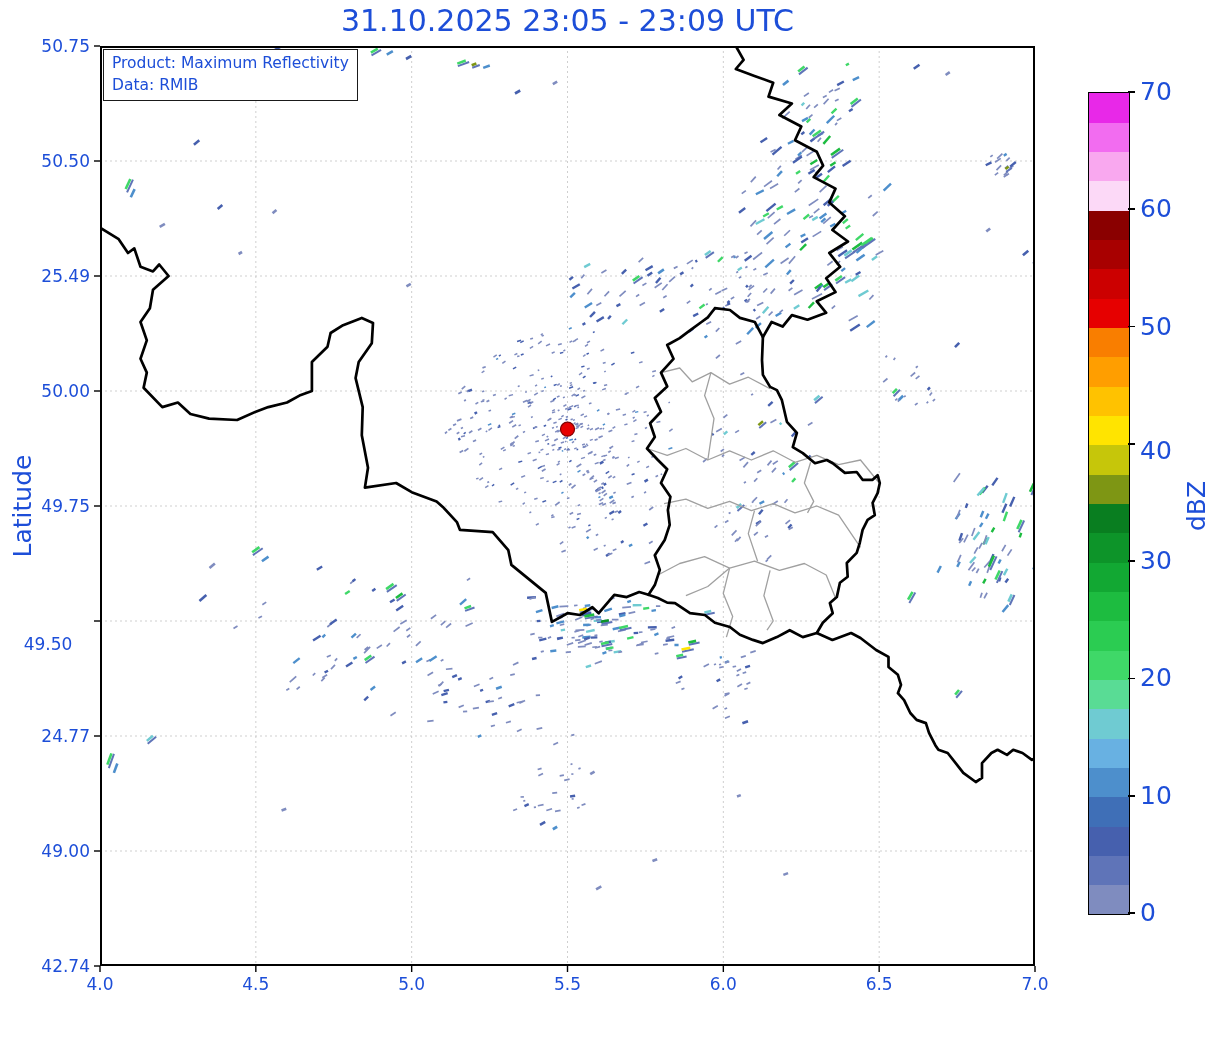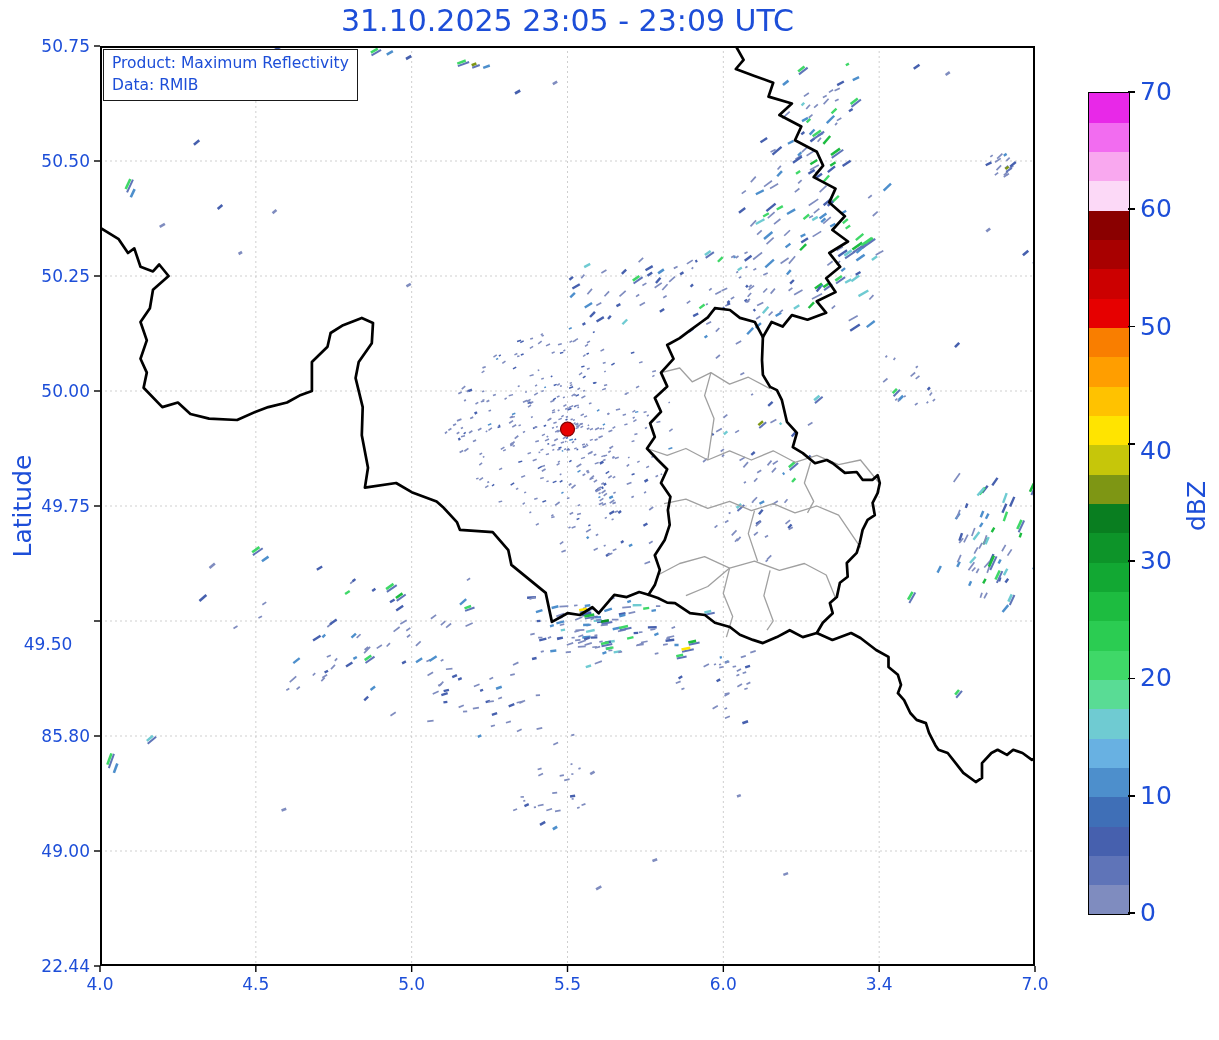--- a/index.html
+++ b/index.html
@@ -1183,29 +1183,29 @@
       <div class="cbband" style="top: 0px; height: 29.8214px; background: rgb(232, 40, 232);"></div>
     </div>
   <div class="cblabel">dBZ</div>
 
   <div id="labels">
       <div class="tick xtick" style="left: 68px;">4.0</div>
       <div class="tick xtick" style="left: 223.833px;">4.5</div>
       <div class="tick xtick" style="left: 379.667px;">5.0</div>
       <div class="tick xtick" style="left: 535.5px;">5.5</div>
       <div class="tick xtick" style="left: 691.333px;">6.0</div>
-      <div class="tick xtick" style="left: 847.167px;">3.4</div>
+      <div class="tick xtick" style="left: 847.167px;">6.5</div>
       <div class="tick xtick" style="left: 1003px;">7.0</div>
-      <div class="tick ytick" style="top: 956px;">22.44</div>
+      <div class="tick ytick" style="top: 956px;">42.74</div>
       <div class="tick ytick" style="top: 841px;">49.00</div>
-      <div class="tick ytick" style="top: 726px;">85.80</div>
+      <div class="tick ytick" style="top: 726px;">24.77</div>
       <div class="tick ytick" style="top: 634px; text-align: center;">49.50</div>
       <div class="tick ytick" style="top: 496px;">49.75</div>
       <div class="tick ytick" style="top: 381px;">50.00</div>
-      <div class="tick ytick" style="top: 266px;">50.25</div>
+      <div class="tick ytick" style="top: 266px;">25.49</div>
       <div class="tick ytick" style="top: 151px;">50.50</div>
       <div class="tick ytick" style="top: 36px;">50.75</div>
       <div class="cbtickmark" style="top: 912.2px;"></div>
       <div class="cbtick" style="top: 898px;">0</div>
       <div class="cbtickmark" style="top: 794.914px;"></div>
       <div class="cbtick" style="top: 780.714px;">10</div>
       <div class="cbtickmark" style="top: 677.629px;"></div>
       <div class="cbtick" style="top: 663.429px;">20</div>
       <div class="cbtickmark" style="top: 560.343px;"></div>
       <div class="cbtick" style="top: 546.143px;">30</div>

